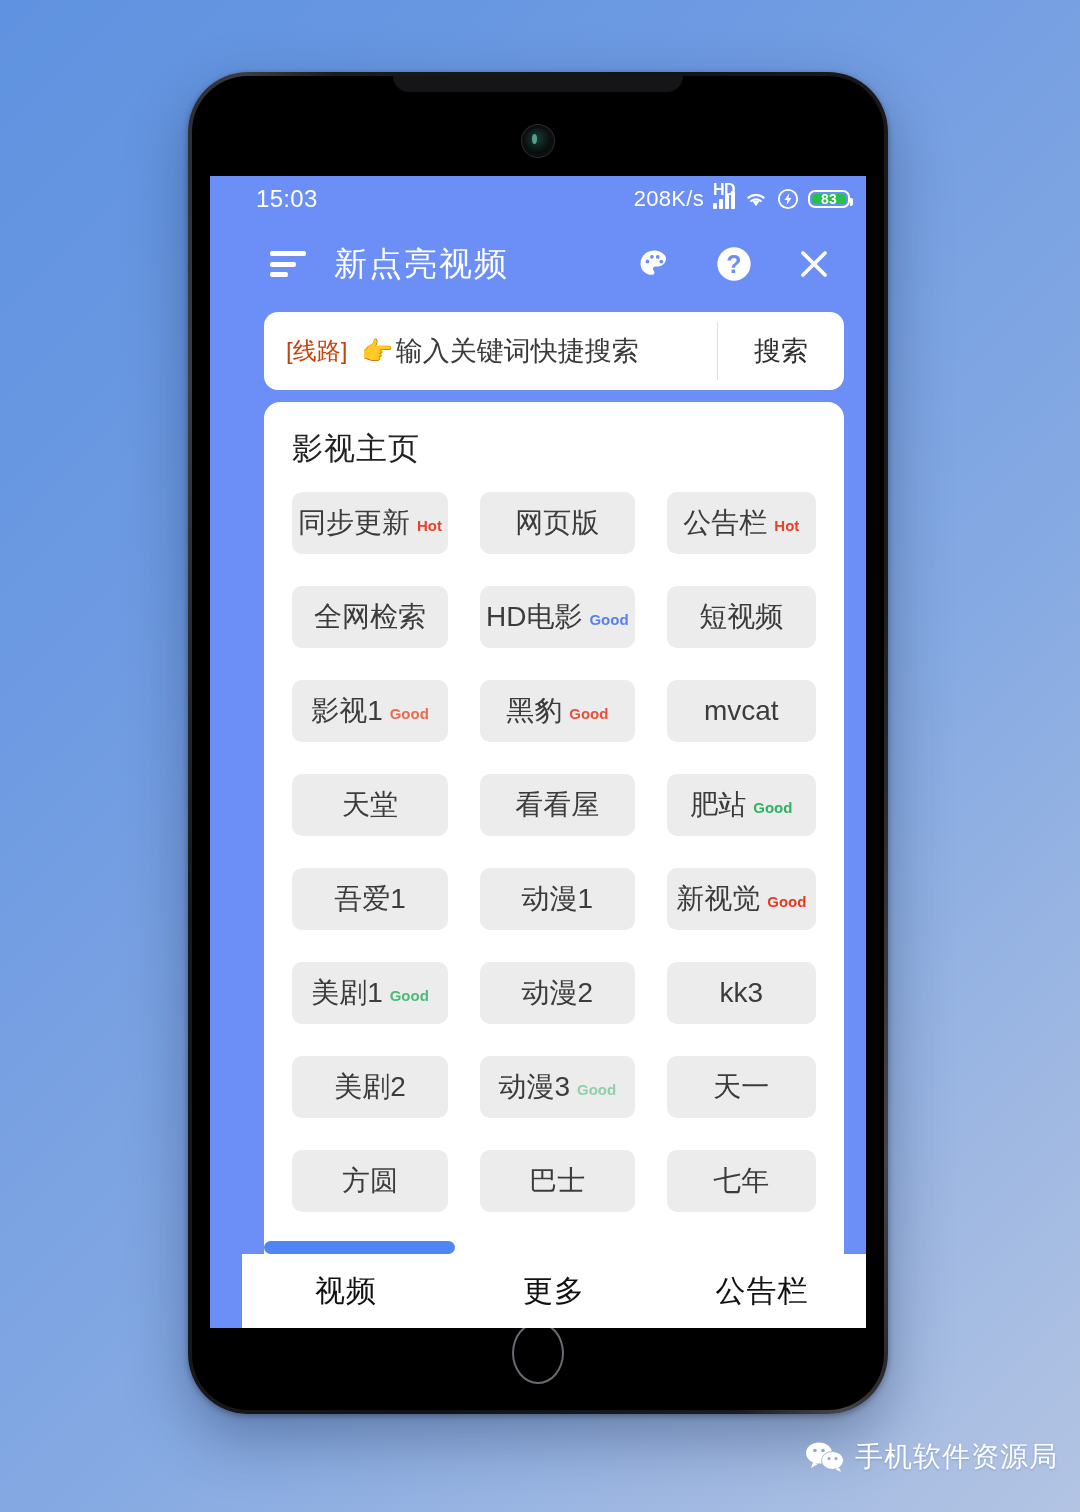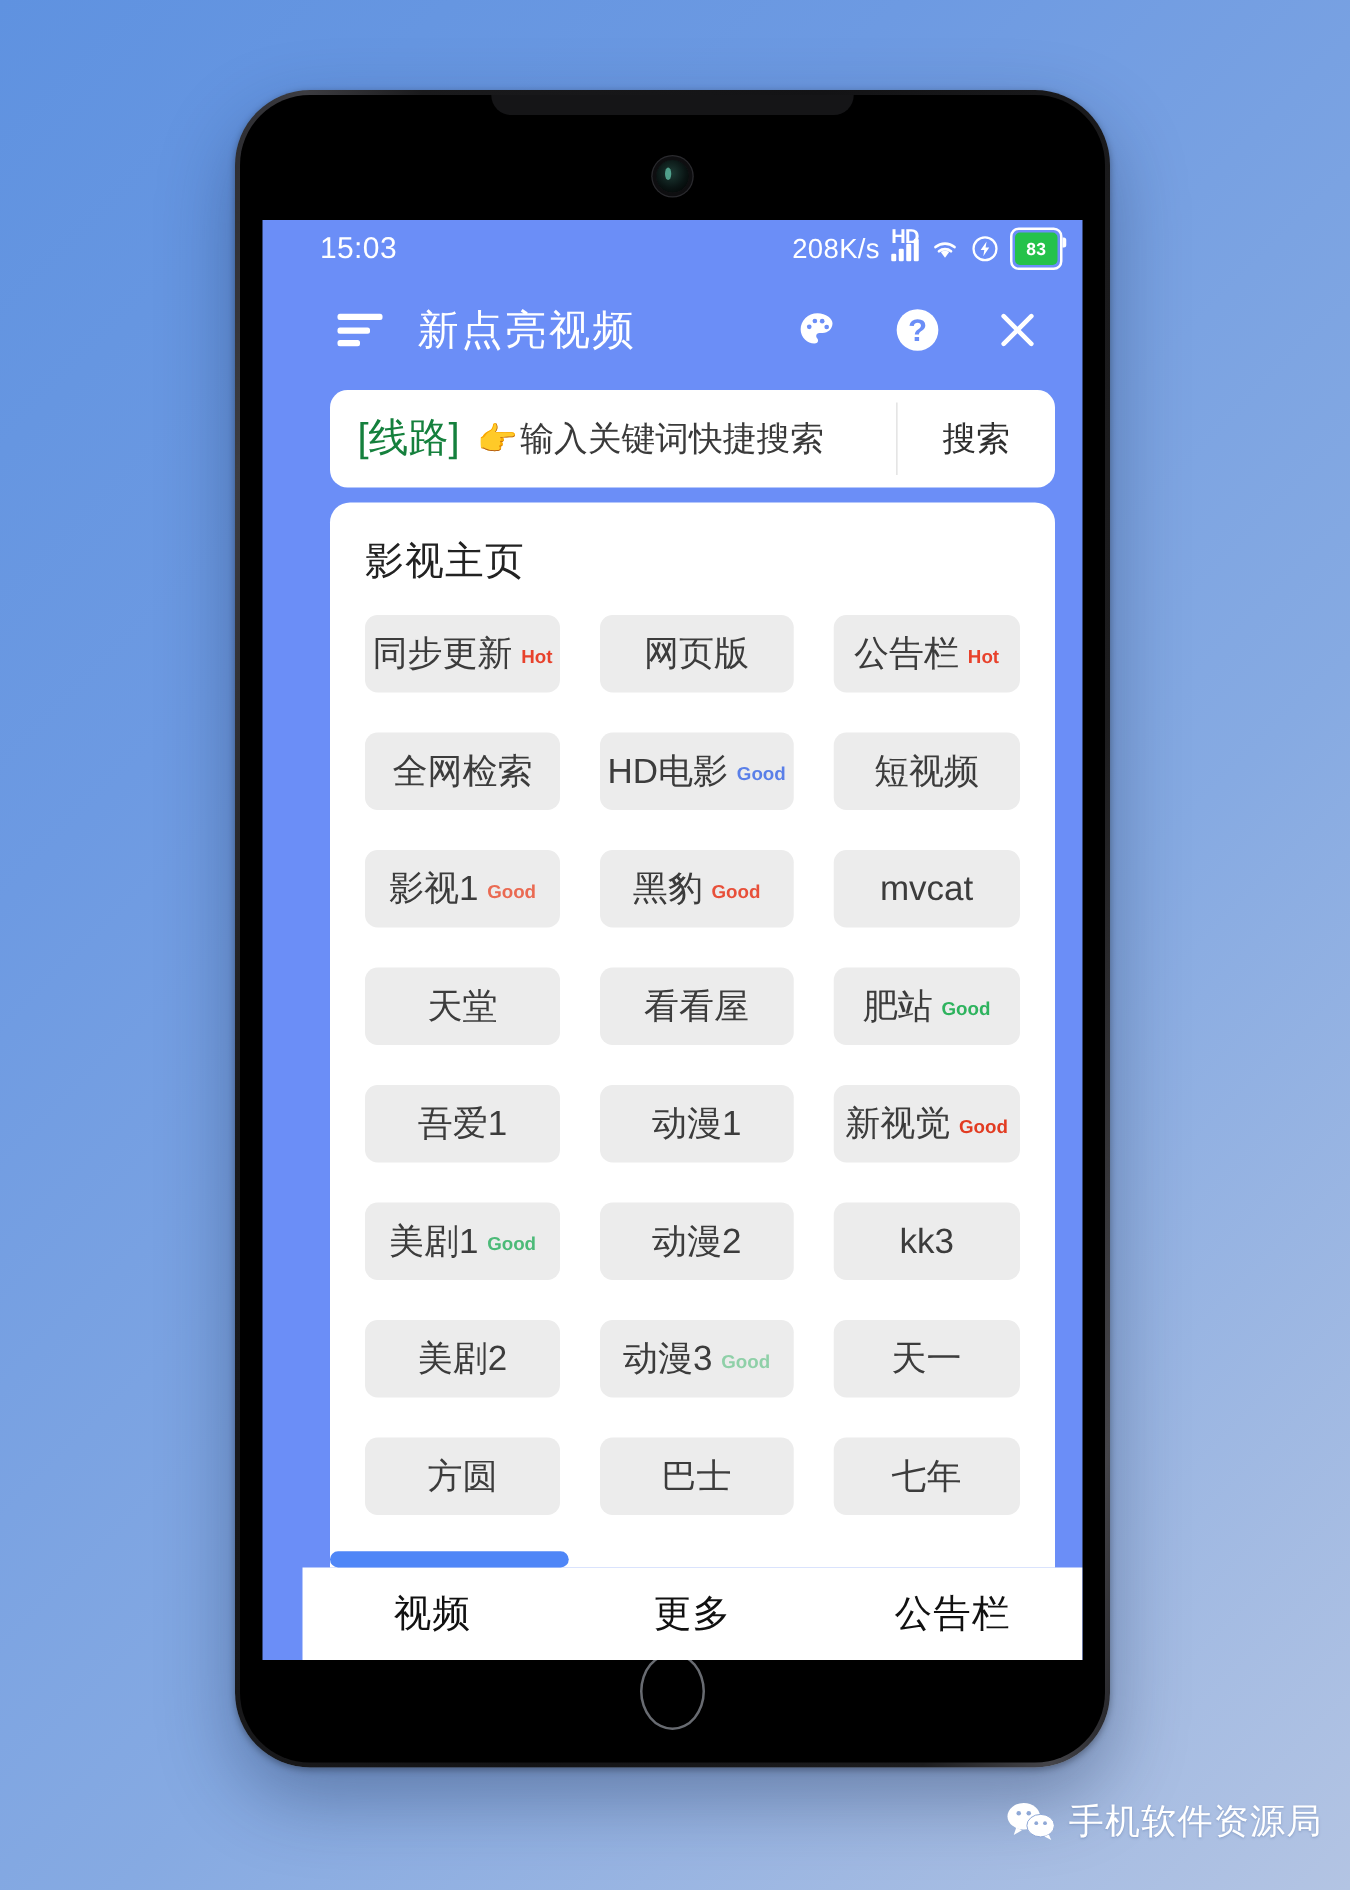--- a/index.html
+++ b/index.html
@@ -125,21 +125,21 @@
   .bar { width: 4px; background: #fff; border-radius: 1px; }
   .bar.b1 { height: 6px; }
   .bar.b2 { height: 10px; }
   .bar.b3 { height: 14px; }
   .bar.b4 { height: 18px; }
 
   .wifi-ico { width: 24px; height: 18px; }
   .bolt-ico { width: 22px; height: 22px; }
 
   .battery {
-    width: 42px; height: 34px;
+    width: 42px; height: 18px;
     border: 2px solid #fff;
     border-radius: 7px;
     position: relative;
     display: flex; align-items: center; justify-content: center;
   }
   .battery::after {
     content: "";
     position: absolute;
     right: -5px; top: 6px;
     width: 3px; height: 8px;
@@ -207,22 +207,22 @@
   }
   .search-field {
     flex: 1 1 auto;
     display: flex;
     align-items: center;
     padding-left: 22px;
     gap: 14px;
     min-width: 0;
   }
   .route-tag {
-    font-size: 32px;
-    color: #15803d;
+    font-size: 24px;
+    color: #c2410c;
     white-space: nowrap;
   }
   .search-ph {
     font-size: 27px;
     color: #3a3a3a;
     white-space: nowrap;
     overflow: hidden;
     display: flex;
     align-items: center;
   }

